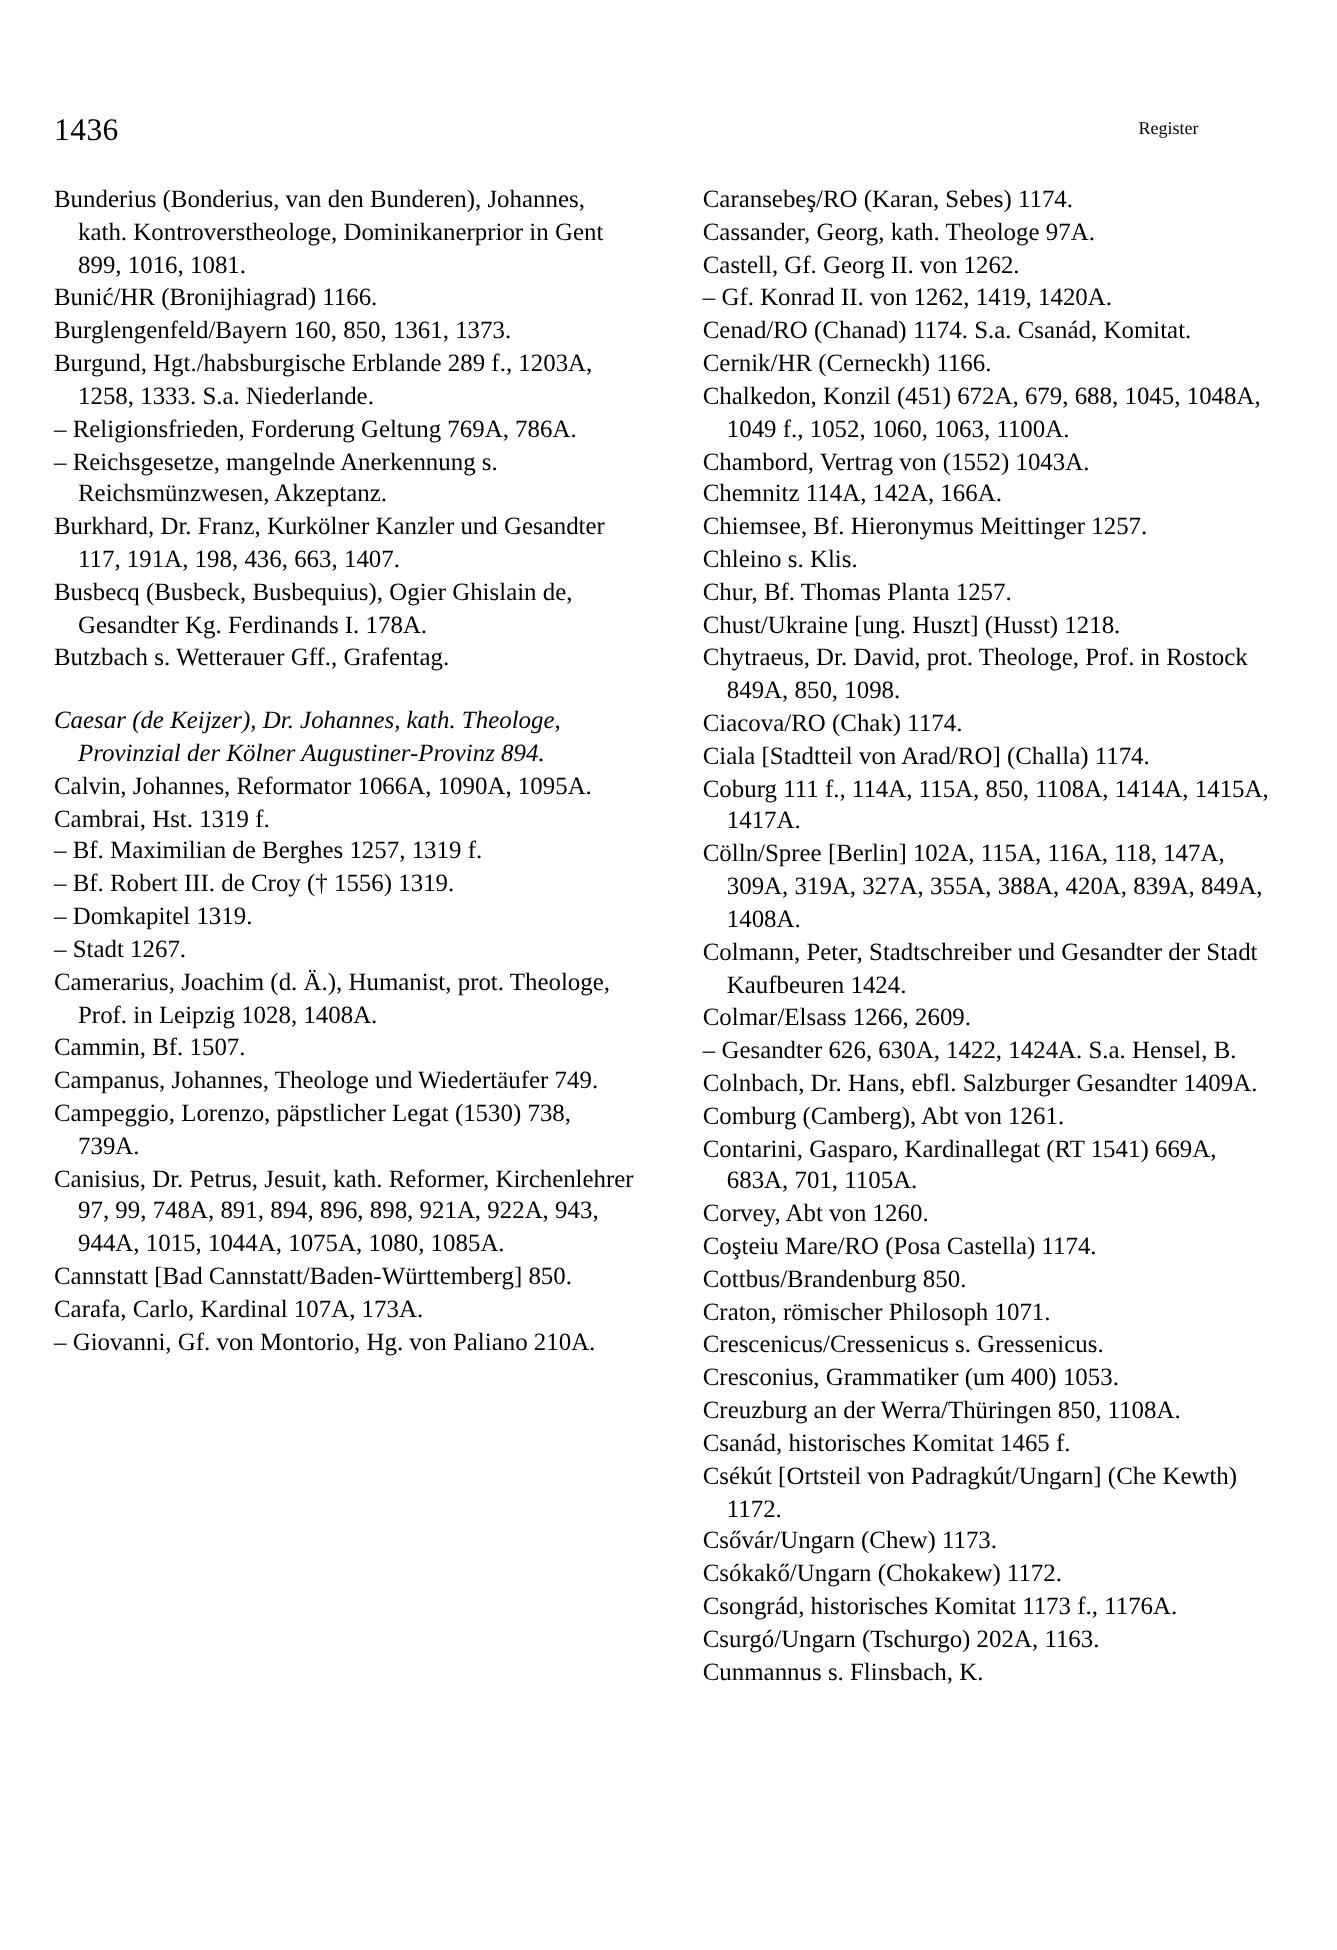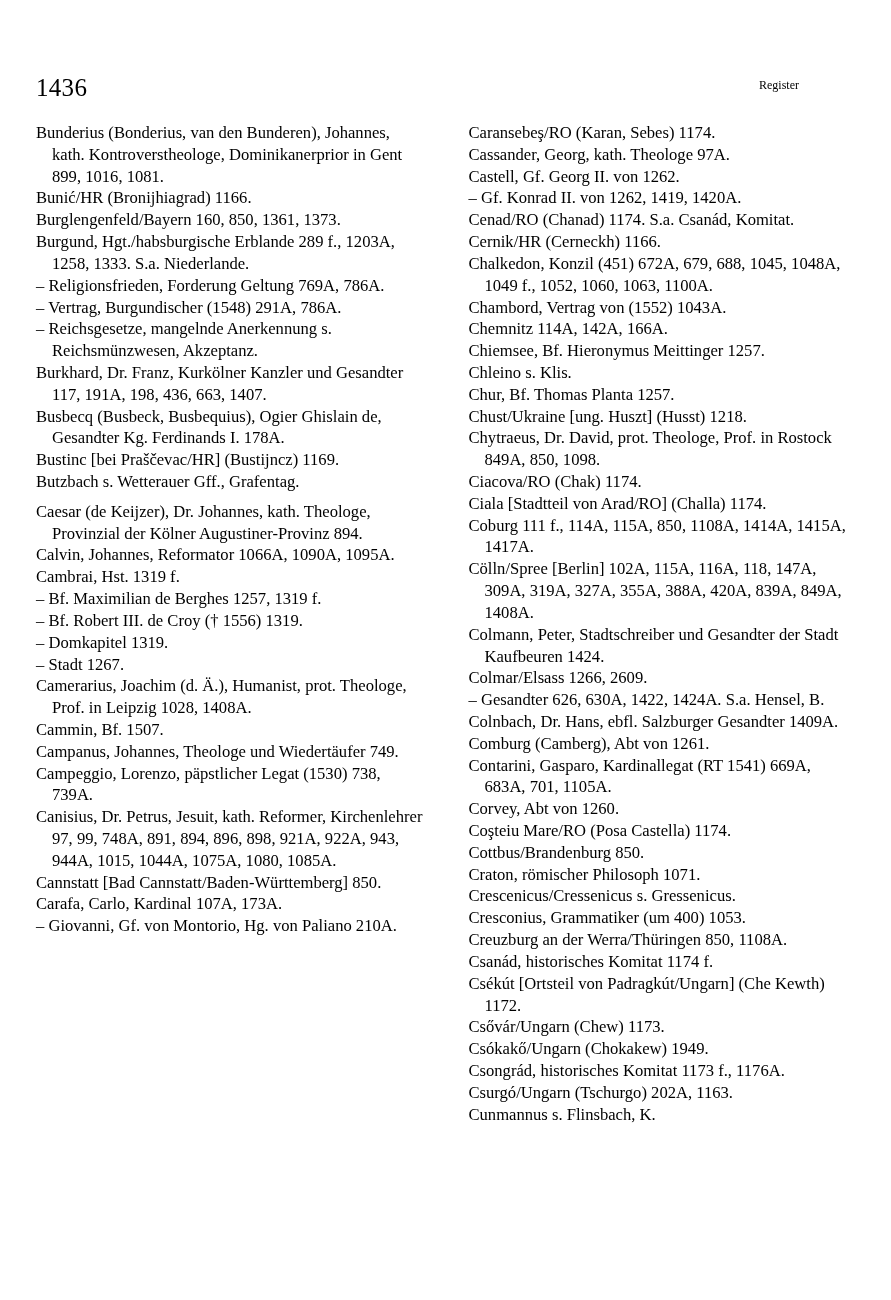--- a/index.html
+++ b/index.html
@@ -25,21 +25,21 @@
     position: absolute;
     top: 74px;
     left: 0;
     width: 891px;
     height: 26px;
   }
   .folio {
     position: absolute;
     left: 36px;
     top: 0;
-    font-size: 25px;
+    font-size: 21px;
     letter-spacing: 0.3px;
   }
   .running-title {
     position: absolute;
     left: 0;
     top: 4px;
     width: 891px;
     text-align: right;
     font-size: 12px;
     padding-right: 92px;
@@ -59,45 +59,44 @@
   .entry {
     font-size: 16.6px;
     line-height: 1.315;
     text-indent: -16px;
     padding-left: 16px;
     margin: 0;
     text-align: left;
     hyphens: manual;
   }
   .entry.gap-before {
-    margin-top: 8px;
+    margin-top: 20px;
+    font-style: italic;
   }
 </style>
 </head>
 <body>
 
 <div class="page">
 
   <div class="header">
     <div class="folio">1436</div>
     <div class="running-title">Register</div>
   </div>
 
   <div class="columns">
     <div class="col">
         <p class="entry">Bunderius (Bonderius, van den Bunderen), Johannes, kath. Kontroverstheologe, Dominikanerprior in Gent   899, 1016, 1081.</p>
         <p class="entry">Bunić/HR (Bronijhiagrad)   1166.</p>
         <p class="entry">Burglengenfeld/Bayern   160, 850, 1361, 1373.</p>
         <p class="entry">Burgund, Hgt./habsburgische Erblande   289 f., 1203A, 1258, 1333. S.a. Niederlande.</p>
         <p class="entry">– Religionsfrieden, Forderung Geltung   769A, 786A.</p>
-        <p class="entry">– Vertrag, Burgundischer (1548)   291A, 786A.</p>
         <p class="entry">– Reichsgesetze, mangelnde Anerkennung s. Reichsmünzwesen, Akzeptanz.</p>
         <p class="entry">Burkhard, Dr. Franz, Kurkölner Kanzler und Gesandter   117, 191A, 198, 436, 663, 1407.</p>
         <p class="entry">Busbecq (Busbeck, Busbequius), Ogier Ghislain de, Gesandter Kg. Ferdinands I.   178A.</p>
-        <p class="entry">Bustinc [bei Praščevac/HR] (Bustijncz)   1169.</p>
         <p class="entry">Butzbach s. Wetterauer Gff., Grafentag.</p>
         <p class="entry gap-before">Caesar (de Keijzer), Dr. Johannes, kath. Theologe, Provinzial der Kölner Augustiner-Provinz   894.</p>
         <p class="entry">Calvin, Johannes, Reformator   1066A, 1090A, 1095A.</p>
         <p class="entry">Cambrai, Hst.   1319 f.</p>
         <p class="entry">– Bf. Maximilian de Berghes   1257, 1319 f.</p>
         <p class="entry">– Bf. Robert III. de Croy († 1556)   1319.</p>
         <p class="entry">– Domkapitel   1319.</p>
         <p class="entry">– Stadt   1267.</p>
         <p class="entry">Camerarius, Joachim (d. Ä.), Humanist, prot. Theologe, Prof. in Leipzig   1028, 1408A.</p>
         <p class="entry">Cammin, Bf.   1507.</p>
@@ -133,23 +132,23 @@
         <p class="entry">Colnbach, Dr. Hans, ebfl. Salzburger Gesandter   1409A.</p>
         <p class="entry">Comburg (Camberg), Abt von   1261.</p>
         <p class="entry">Contarini, Gasparo, Kardinallegat (RT 1541)   669A, 683A, 701, 1105A.</p>
         <p class="entry">Corvey, Abt von   1260.</p>
         <p class="entry">Coşteiu Mare/RO (Posa Castella)   1174.</p>
         <p class="entry">Cottbus/Brandenburg   850.</p>
         <p class="entry">Craton, römischer Philosoph   1071.</p>
         <p class="entry">Crescenicus/Cressenicus s. Gressenicus.</p>
         <p class="entry">Cresconius, Grammatiker (um 400)   1053.</p>
         <p class="entry">Creuzburg an der Werra/Thüringen   850, 1108A.</p>
-        <p class="entry">Csanád, historisches Komitat   1174 f.</p>
+        <p class="entry">Csanád, historisches Komitat   1465 f.</p>
         <p class="entry">Csékút [Ortsteil von Padragkút/Ungarn] (Che Kewth)   1172.</p>
         <p class="entry">Csővár/Ungarn (Chew)   1173.</p>
-        <p class="entry">Csókakő/Ungarn (Chokakew)   1949.</p>
+        <p class="entry">Csókakő/Ungarn (Chokakew)   1172.</p>
         <p class="entry">Csongrád, historisches Komitat   1173 f., 1176A.</p>
         <p class="entry">Csurgó/Ungarn (Tschurgo)   202A, 1163.</p>
         <p class="entry">Cunmannus s. Flinsbach, K.</p>
       </div>
   </div>
 
 </div>
 
 </body></html>

